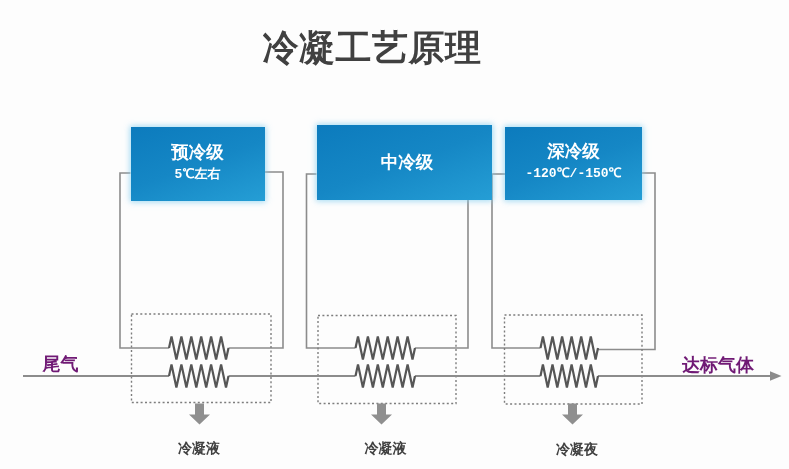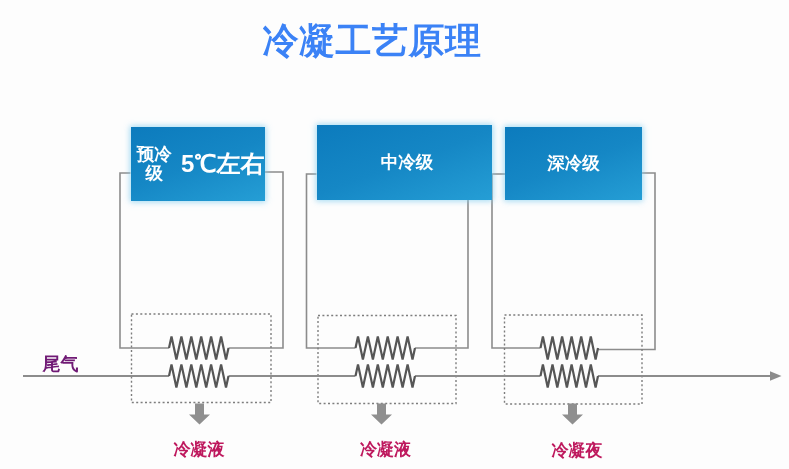--- a/index.html
+++ b/index.html
@@ -3,44 +3,44 @@
 <meta charset="utf-8">
 <title>冷凝工艺原理</title>
 <style>
   html,body { margin:0; padding:0; }
   .stage {
     position:relative; width:789px; height:469px;
     background:#fdfdfd; overflow:hidden;
     font-family:"Liberation Sans", sans-serif;
   }
   .title {
-    position:absolute; left:372px; top:41px; transform:translate(-50%,-50%);
-    font-size:36px; font-weight:700; color:#3b82f6; white-space:nowrap;
+    position:absolute; left:372px; top:48px; transform:translate(-50%,-50%);
+    font-size:36px; font-weight:700; color:#404040; white-space:nowrap;
     letter-spacing:0.5px;
   }
   .svg-layer { position:absolute; left:0; top:0; }
   .coolbox {
-    position:absolute; display:flex; flex-direction:row;
+    position:absolute; display:flex; flex-direction:column;
     justify-content:center; align-items:center; gap:3px;
     background:linear-gradient(160deg, #0c7bbd 0%, #1587c5 50%, #259ed5 100%);
     box-shadow:0 0 6px 1px rgba(135,207,240,0.8);
     color:#ffffff; font-weight:700; text-align:center;
   }
   .coolbox .bname { font-size:17.5px; line-height:19px; }
-  .coolbox .btemp { font-size:24px; line-height:20px; white-space:nowrap; }
+  .coolbox .btemp { font-size:13px; line-height:20px; white-space:nowrap;font-family:Liberation Mono, monospace; }
   .box1 { left:130.5px; top:127px; width:134px;   height:74px; }
   .box2 { left:316.5px; top:125px; width:169px; height:75px;padding-left:6px; }
   .box3 { left:505px;   top:126.5px; width:137px; height:73px; }
   .flabel {
     position:absolute; transform:translate(-50%,-50%); white-space:nowrap;
     font-weight:700; color:#701a75;
   }
   .lbl-inlet  { left:60.5px; top:364px; font-size:18px; }
   .lbl-outlet { left:718px;  top:365px; font-size:18px; }
-  .lbl-cond   { font-size:17px; color:#be185d; }
+  .lbl-cond   { font-size:14px; color:#404040; }
   .cond1 { left:199px;   top:449px; }
   .cond2 { left:385.5px; top:449px; }
   .cond3 { left:577px; top:450px;font-family:Liberation Mono, monospace; }
 </style>
 </head>
 <body>
 
 <div class="stage">
 
   <div class="title">冷凝工艺原理</div>
@@ -77,20 +77,22 @@
 
   <div class="coolbox box1">
     <div class="bname">预冷级</div>
     <div class="btemp">5℃左右</div>
   </div>
   <div class="coolbox box2">
     <div class="bname">中冷级</div>
   </div>
   <div class="coolbox box3">
     <div class="bname">深冷级</div>
+    <div class="btemp">-120℃/-150℃</div>
   </div>
 
   <div class="flabel lbl-inlet">尾气</div>
+  <div class="flabel lbl-outlet">达标气体</div>
   <div class="flabel lbl-cond cond1">冷凝液</div>
   <div class="flabel lbl-cond cond2">冷凝液</div>
   <div class="flabel lbl-cond cond3">冷凝夜</div>
 
 </div>
 
 </body></html>

